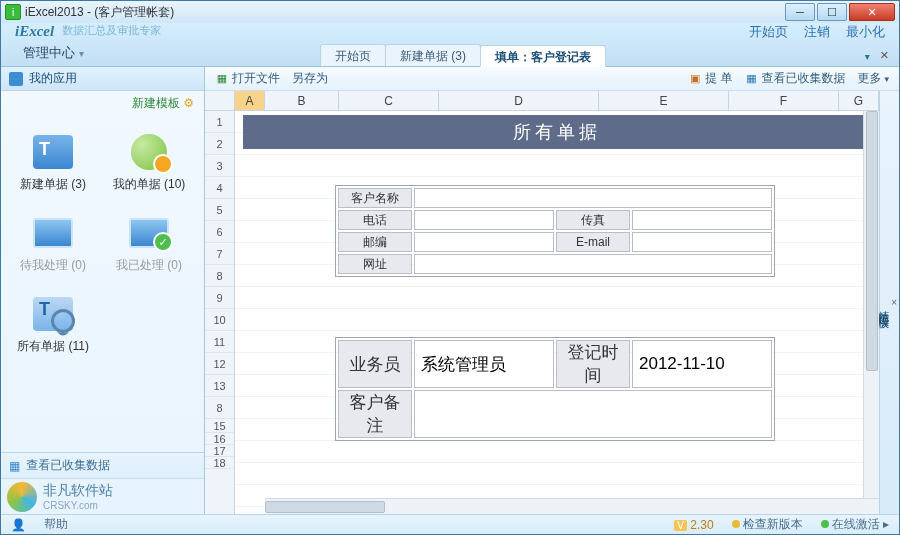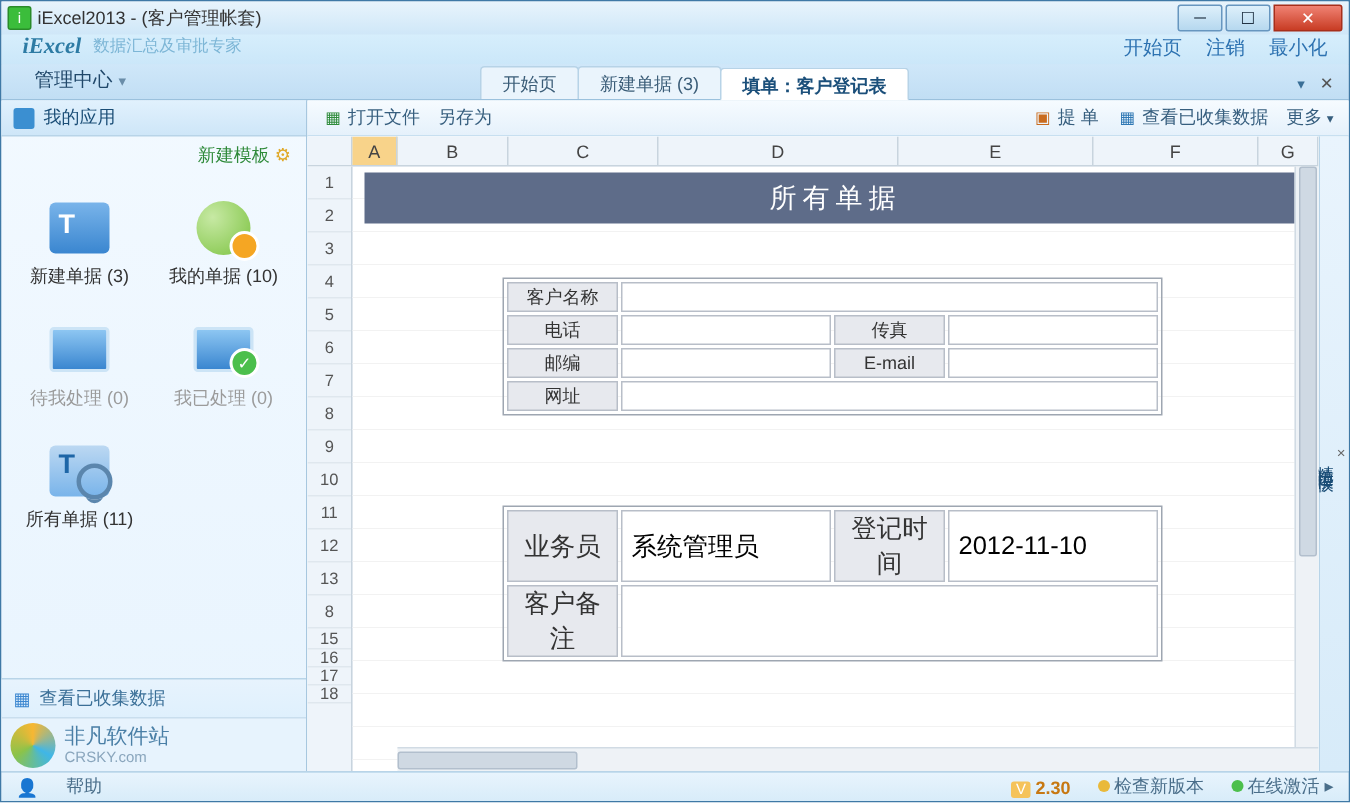--- a/index.html
+++ b/index.html
@@ -86,21 +86,21 @@
 
 
 .sidebar-foot { margin-top:auto; font-size:12px;}
 .sidebar-foot .link{ padding:4px 8px; color:#3a6f97; border-top:1px solid #b8d4e8; display:flex; align-items:center; gap:6px; background:linear-gradient(#e7f3fd,#dff0fd);}
 .sidebar-foot .wm{ height:36px; display:flex; align-items:center; gap:6px; padding:0 6px; color:#3a6f97; background:#e7f3fd; border-top:1px solid #c9deee;}
 .sidebar-foot .wm .crlogo{width:30px;height:30px;border-radius:50%;background:conic-gradient(#f7b733,#3fb6e8,#8bc34a,#f7b733);} 
 .sidebar-foot .wm .crsky{font-size:10px;color:#8aa6bd;}
 
 .statusbar { height:20px; background:linear-gradient(#e8f4fd,#d8ecf9); border-top:1px solid #b8d4e8; display:flex; align-items:center; font-size:12px; color:#4a6e8a; padding:0 10px; gap:18px;}
 .statusbar .spacer{flex:1;}
-.statusbar .ver{color:#c77812; font-weight:bold;}
+.statusbar .ver{color:#c77812; font-weight:normal;}
 .statusbar .dot{width:8px;height:8px;border-radius:50%;display:inline-block;margin-right:3px;}
 .statusbar .dot.y{background:#e9b93a;}
 .statusbar .dot.g{background:#4cbf4c;}
 .help-ico{color:#c97a12;}
 
 
 .hsb{position:absolute;left:30px;right:0;bottom:0;height:16px;background:#eef2f6;border-top:1px solid #d1dbe4;}
 .hsb .thumb{position:absolute;left:0;top:2px;height:12px;width:120px;background:#cfd9e3;border:1px solid #b2bfcd;border-radius:2px;}
 .vsb{position:absolute;right:0;top:0;bottom:16px;width:16px;background:#eef2f6;border-left:1px solid #d1dbe4;}
 .vsb .thumb{position:absolute;top:0;left:2px;width:12px;height:260px;background:#cfd9e3;border:1px solid #b2bfcd;border-radius:2px;}

